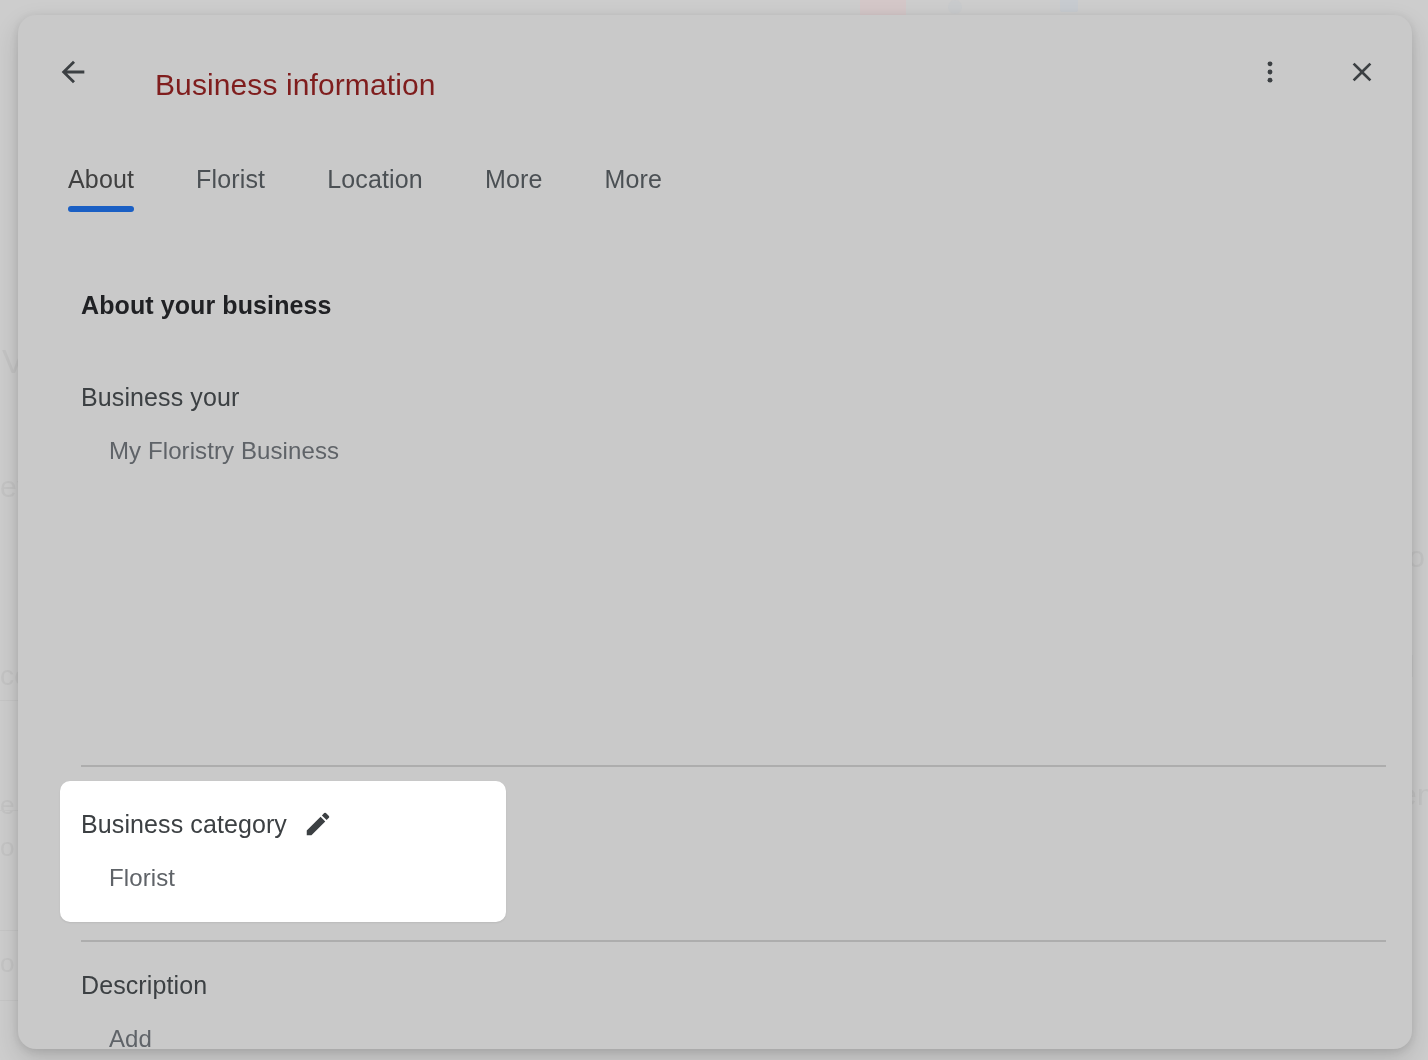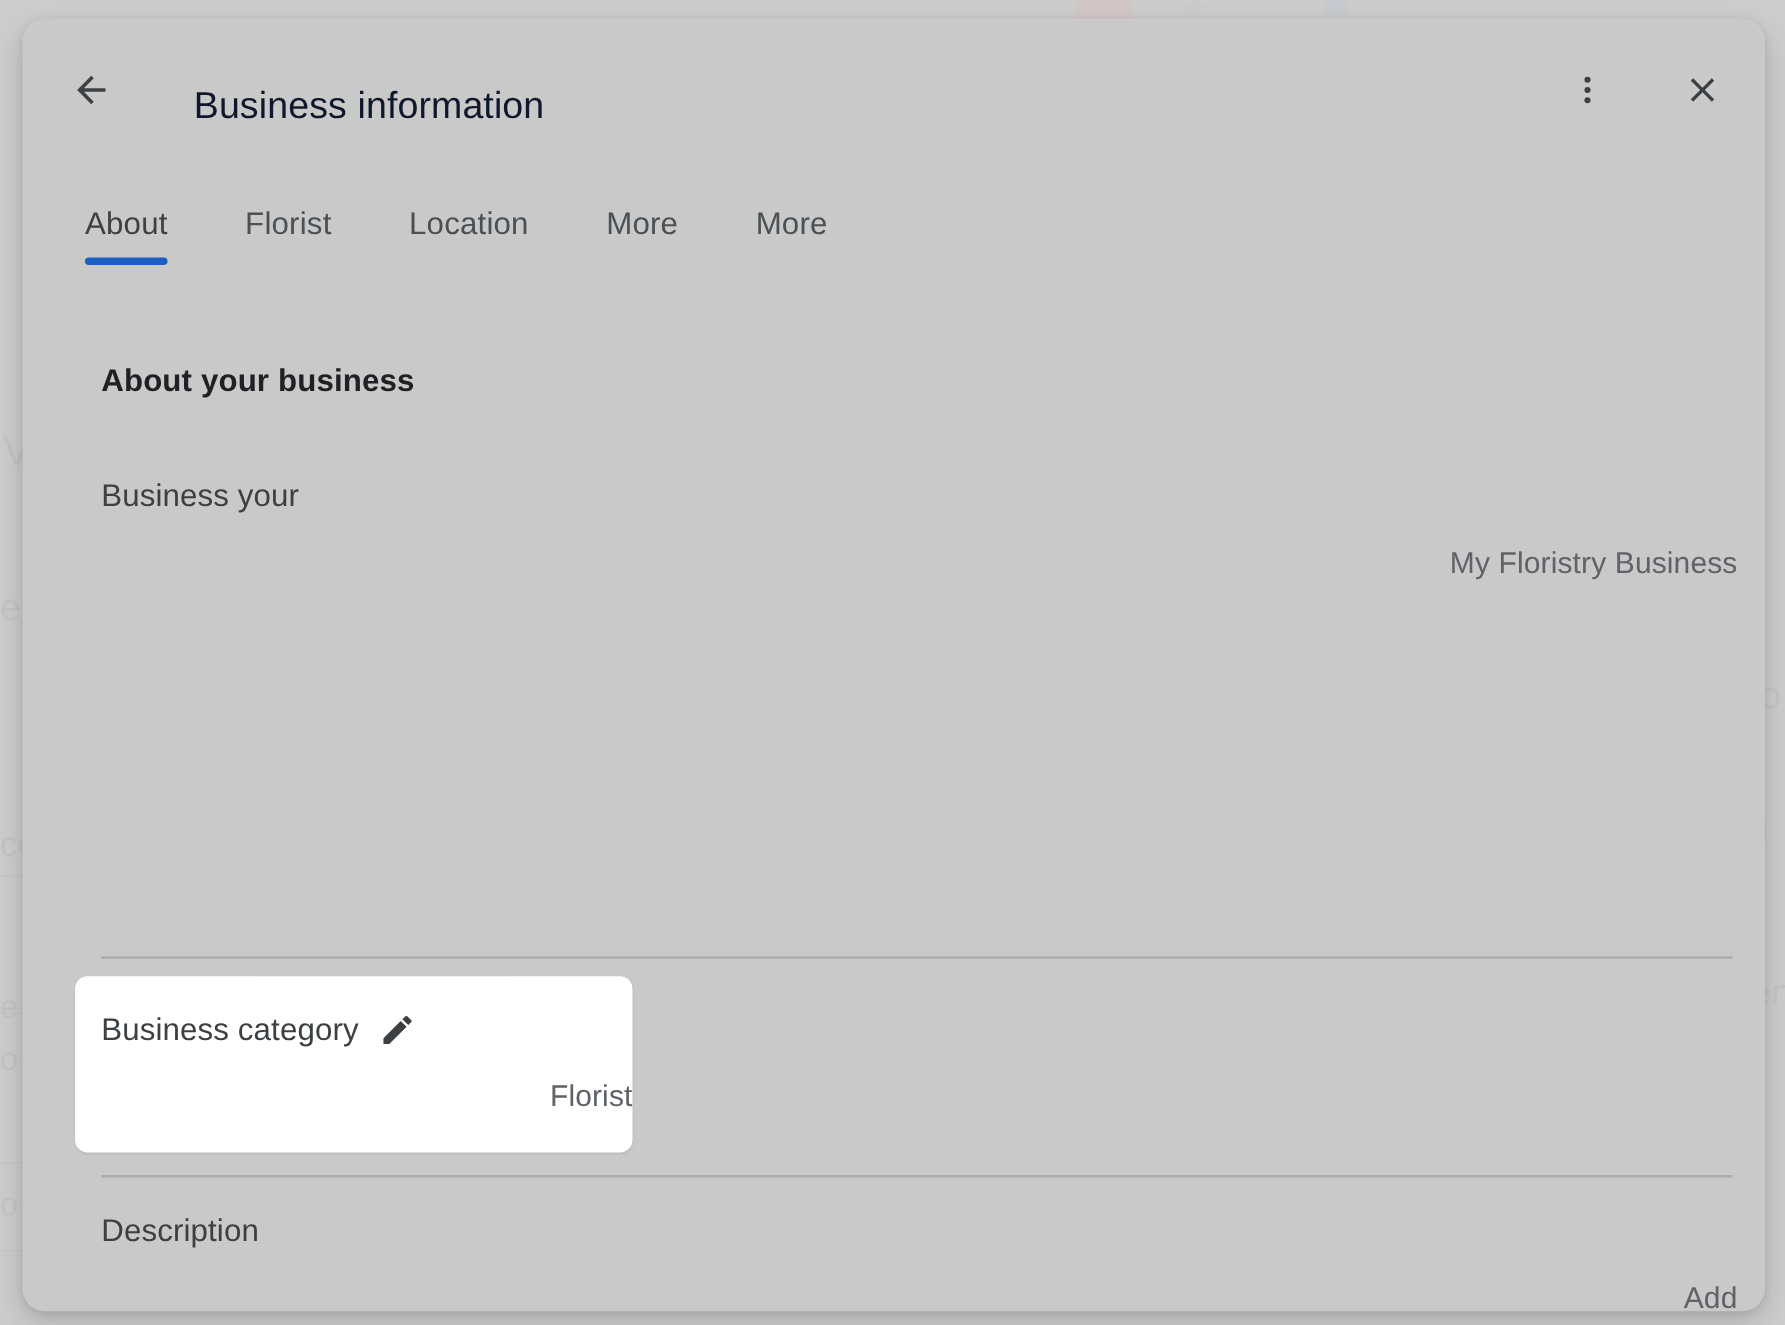--- a/index.html
+++ b/index.html
@@ -72,21 +72,21 @@
   }
   #back-btn  { left: 31px;  top: 33px; }
   #menu-btn  { right: 118px; top: 33px; }
   #close-btn { right: 26px;  top: 33px; }
 
   .dlg-title {
     position: absolute;
     left: 137px;
     top: 50px;
     font-size: 30px;
-    color: #0f172a;
+    color: #7f1d1d;
     letter-spacing: .1px;
     line-height: 40px;
   }
 
   
   .tabs {
     position: absolute;
     top: 150px;
     left: 50px;
     display: flex;
@@ -115,21 +115,20 @@
     border-radius: 3px;
   }
 
   
   .dlg-body {
     position: absolute;
     top: 248px;
     left: 0;
     right: 0;
     bottom: 0;
-    text-align: right;
   }
 
   .section-title {
     position: absolute;
     left: 63px;
     top: 28px;
     font-size: 25px;
     font-weight: bold;
     color: #202124;
     letter-spacing: .1px;
@@ -148,20 +147,21 @@
     align-items: center;
     gap: 16px;
     line-height: 32px;
   }
   .field-value {
     margin-top: 23px;
     font-size: 24px;
     color: #5f6368;
     letter-spacing: .1px;
     line-height: 30px;
+    margin-left: 28px;
   }
   .field-inner { padding: 0 0 0 21px; }
 
   
   .field.card .field-inner {
     background: #ffffff;
     border-radius: 10px;
     padding: 27px 0 29px 21px;
     width: 446px;
     box-shadow: 0 1px 2px rgba(0,0,0,.08);

